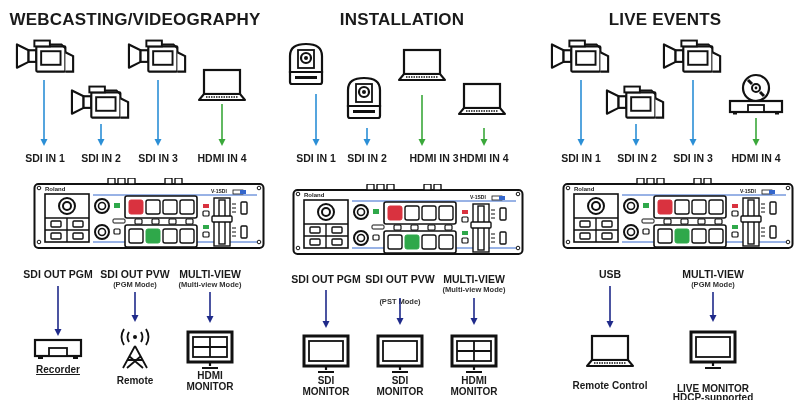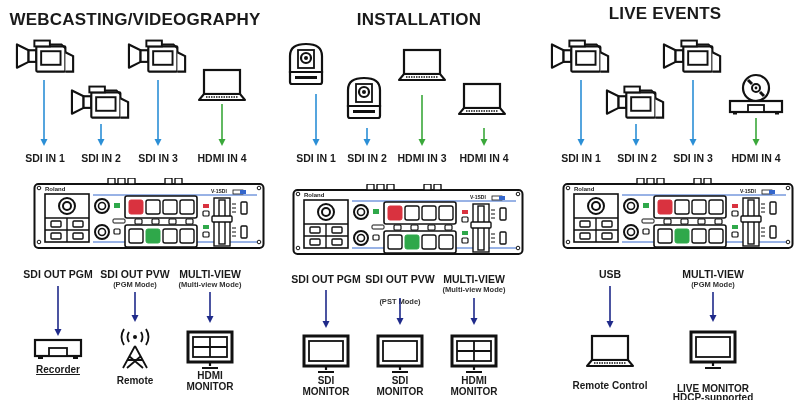--- a/index.html
+++ b/index.html
@@ -196,21 +196,21 @@
     <div class="abs sub" style="left: 210px; top: 280px;">(Multi-view Mode)</div>
     <svg width="10" height="33" style="left: 205px; top: 292px;">
       <line x1="5" x2="5" y1="0" y2="26" stroke="#1f2a8a" stroke-width="1.6"></line>
       <path d="M1.5 24 L5 31 L8.5 24 Z" fill="#1f2a8a"></path>
     </svg>
     <svg width="48" height="40" style="left: 186px; top: 330px;">
       <use href="#sym-multiview" width="48" height="40"></use>
     </svg>
     <div class="abs cap" style="left: 210px; top: 370px;">HDMI</div>
     <div class="abs cap" style="left: 210px; top: 381px;">MONITOR</div>
-    <div class="abs title" style="left: 419px; top: 10px; transform: translateX(-50%);">INSTALLATION</div>
+    <div class="abs title" style="left: 402px; top: 10px; transform: translateX(-50%);">INSTALLATION</div>
     <svg width="40" height="44" style="left: 286px; top: 42px;">
       <use href="#sym-ptz" width="40" height="44"></use>
     </svg>
     <svg width="10" height="54" style="left: 311px; top: 94px;">
       <line x1="5" x2="5" y1="0" y2="47" stroke="#2b8fd6" stroke-width="1.6"></line>
       <path d="M1.5 45 L5 52 L8.5 45 Z" fill="#2b8fd6"></path>
     </svg>
     <div class="abs lbl" style="left: 316px; top: 152px;">SDI IN 1</div>
     <svg width="40" height="44" style="left: 344px; top: 76px;">
       <use href="#sym-ptz" width="40" height="44"></use>
@@ -220,21 +220,21 @@
       <path d="M1.5 11 L5 18 L8.5 11 Z" fill="#2b8fd6"></path>
     </svg>
     <div class="abs lbl" style="left: 367px; top: 152px;">SDI IN 2</div>
     <svg width="48" height="34" style="left: 398px; top: 48px;">
       <use href="#sym-laptop" width="48" height="34"></use>
     </svg>
     <svg width="10" height="53" style="left: 417px; top: 95px;">
       <line x1="5" x2="5" y1="0" y2="46" stroke="#3aa83a" stroke-width="1.6"></line>
       <path d="M1.5 44 L5 51 L8.5 44 Z" fill="#3aa83a"></path>
     </svg>
-    <div class="abs lbl" style="left: 422px; top: 152px;">HDMI IN 3</div>
+    <div class="abs lbl" style="left: 422px; top: 152px; padding-left: 24px;">HDMI IN 3</div>
     <svg width="48" height="34" style="left: 458px; top: 82px;">
       <use href="#sym-laptop" width="48" height="34"></use>
     </svg>
     <svg width="10" height="20" style="left: 479px; top: 128px;">
       <line x1="5" x2="5" y1="0" y2="13" stroke="#3aa83a" stroke-width="1.6"></line>
       <path d="M1.5 11 L5 18 L8.5 11 Z" fill="#3aa83a"></path>
     </svg>
     <div class="abs lbl" style="left: 484px; top: 152px;">HDMI IN 4</div>
     <svg width="232" height="72" style="left: 292px; top: 184px;">
       <use href="#sym-switcher" width="232" height="72"></use>
@@ -266,21 +266,21 @@
     <div class="abs sub" style="left: 474px; top: 285px;">(Multi-view Mode)</div>
     <svg width="10" height="29" style="left: 469px; top: 298px;">
       <line x1="5" x2="5" y1="0" y2="22" stroke="#1f2a8a" stroke-width="1.6"></line>
       <path d="M1.5 20 L5 27 L8.5 20 Z" fill="#1f2a8a"></path>
     </svg>
     <svg width="48" height="40" style="left: 450px; top: 334px;">
       <use href="#sym-multiview" width="48" height="40"></use>
     </svg>
     <div class="abs cap" style="left: 474px; top: 375px;">HDMI</div>
     <div class="abs cap" style="left: 474px; top: 386px;">MONITOR</div>
-    <div class="abs title" style="left: 665px; top: 4px; transform: translateX(-50%);">LIVE EVENTS</div>
+    <div class="abs title" style="left: 665px; top: 10px; transform: translateX(-50%);">LIVE EVENTS</div>
     <svg width="62" height="40" style="left: 550px; top: 38px;">
       <use href="#sym-camcorder" width="62" height="40"></use>
     </svg>
     <svg width="10" height="68" style="left: 576px; top: 80px;">
       <line x1="5" x2="5" y1="0" y2="61" stroke="#2b8fd6" stroke-width="1.6"></line>
       <path d="M1.5 59 L5 66 L8.5 59 Z" fill="#2b8fd6"></path>
     </svg>
     <div class="abs lbl" style="left: 581px; top: 152px;">SDI IN 1</div>
     <svg width="62" height="40" style="left: 605px; top: 84px;">
       <use href="#sym-camcorder" width="62" height="40"></use>

